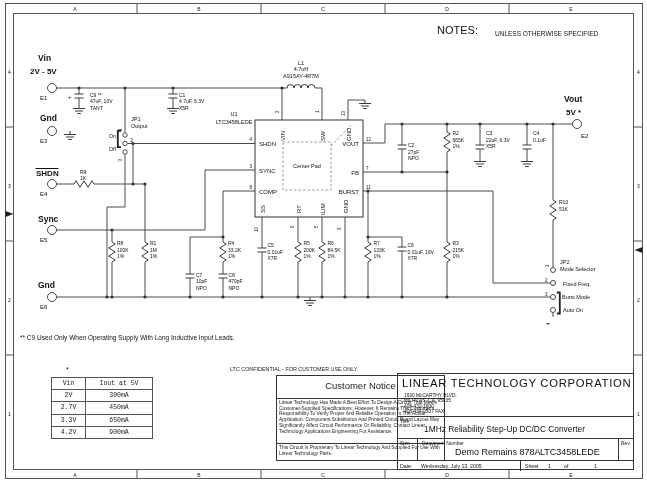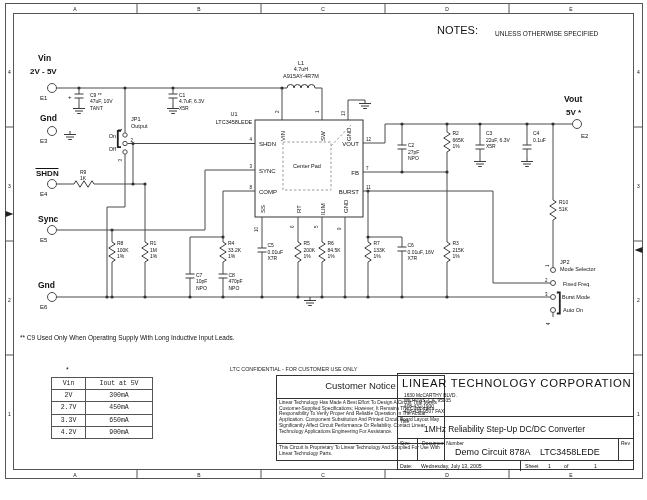--- a/index.html
+++ b/index.html
@@ -340,21 +340,21 @@
   </div>
   <div class="tb-ti">
     <div class="lbl">Title</div>
     <div class="ti">1MHz Reliability Step-Up DC/DC Converter</div>
   </div>
   <div class="tb-sz">
     <div class="szcol">
           <span class="lbl" style="left:2px">Size</span>
         </div>
     <span class="lbl" style="left:24px">Document Number</span>
-    <div class="d1">Demo Circuit 878A</div>
+    <div class="d1">Demo Remains 878A</div>
     <div class="d2">LTC3458LEDE</div>
     <div class="revcol">
           <span class="lbl" style="left:2px">Rev</span>
         </div>
   </div>
   <div class="tb-dt">
     <span style="left:2px">Date:</span>
     <span style="left:23px">Wednesday, July 13, 2005</span>
     <div class="vr"></div>
     <span style="left:127px">Sheet</span>

